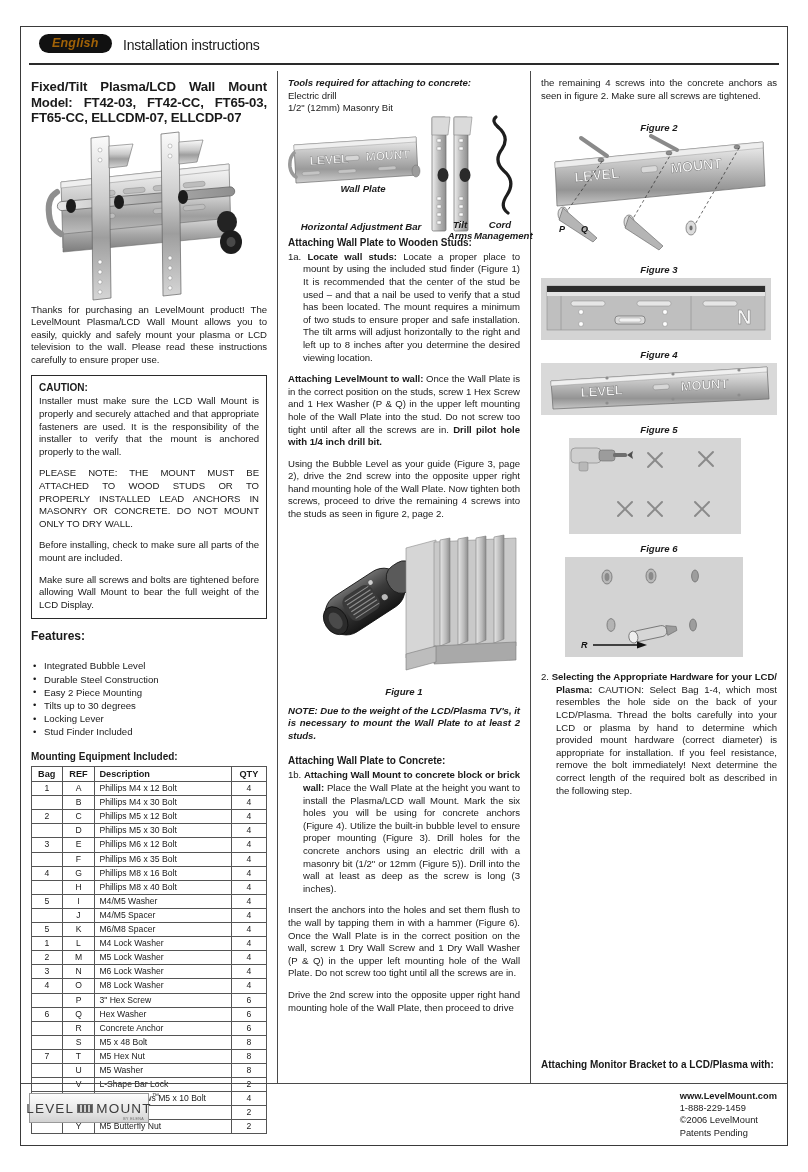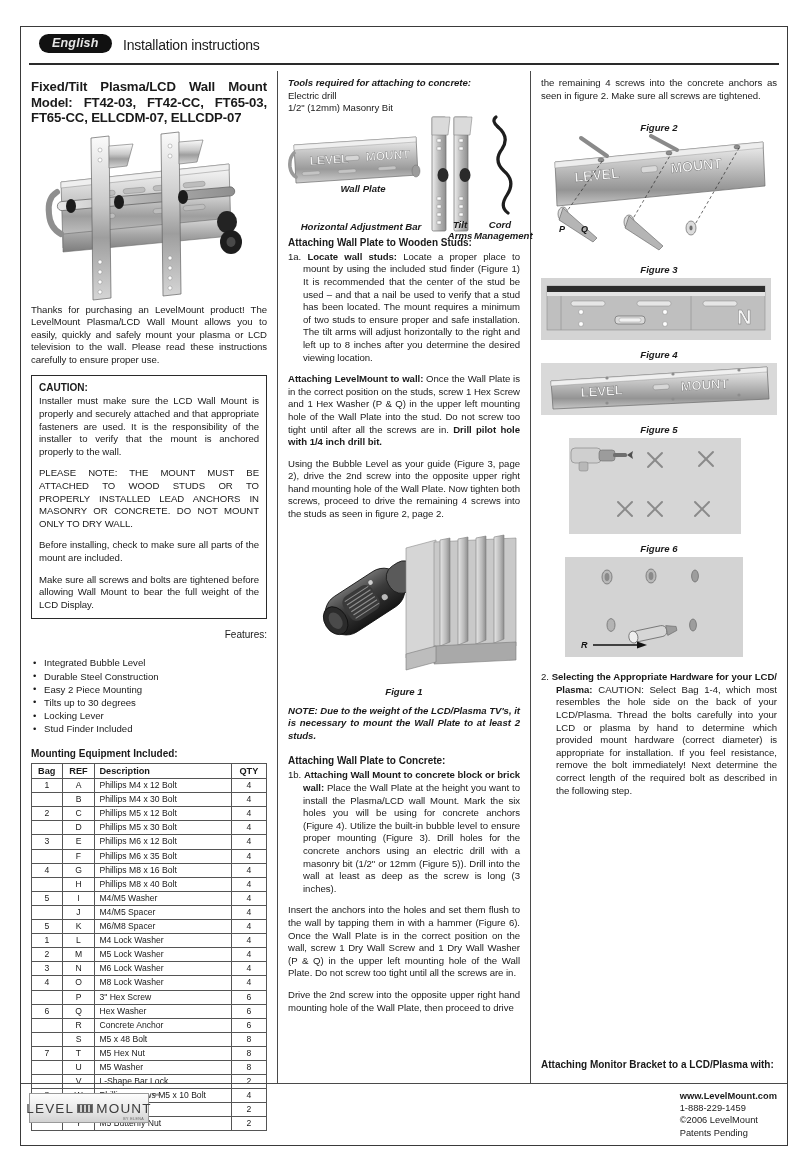--- a/index.html
+++ b/index.html
@@ -27,21 +27,21 @@
   .header {
     position: relative;
     height: 34px;
     padding: 6px 0 0 10px;
     border-bottom: 2px solid #2a2a2a;
     margin: 4px 8px 0 8px;
   }
   .lang-badge {
     display: inline-block;
     background: #111;
-    color: #e5e5e5;
+    color: #a16207;
     border-radius: 999px;
     padding: 2px 13px 3px 13px;
     font-size: 12.5px;
     font-weight: bold;
     font-style: italic;
     letter-spacing: .2px;
     vertical-align: middle;
     position: relative;
     top: -3px;
   }
@@ -100,21 +100,21 @@
 
   
   .caution {
     border: 1px solid #2a2a2a;
     padding: 6px 7px 7px 7px;
     margin: 6px 0 10px 0;
   }
   .caution .hd { font-size: 10px; font-weight: bold; margin-bottom: 2px; }
 
   
-  .features-hd { font-size: 10px; font-weight: normal; margin: 2px 0 2px 0; text-align: right; }
+  .features-hd { font-size: 12px; font-weight: bold; margin: 2px 0 2px 0; }
   ul.features { list-style: none; margin: 16px 0 12px 0; padding: 0; }
   ul.features li {
     font-size: 9.6px;
     line-height: 13.2px;
     padding-left: 13px;
     position: relative;
   }
   ul.features li::before {
     content: "•";
     position: absolute;

